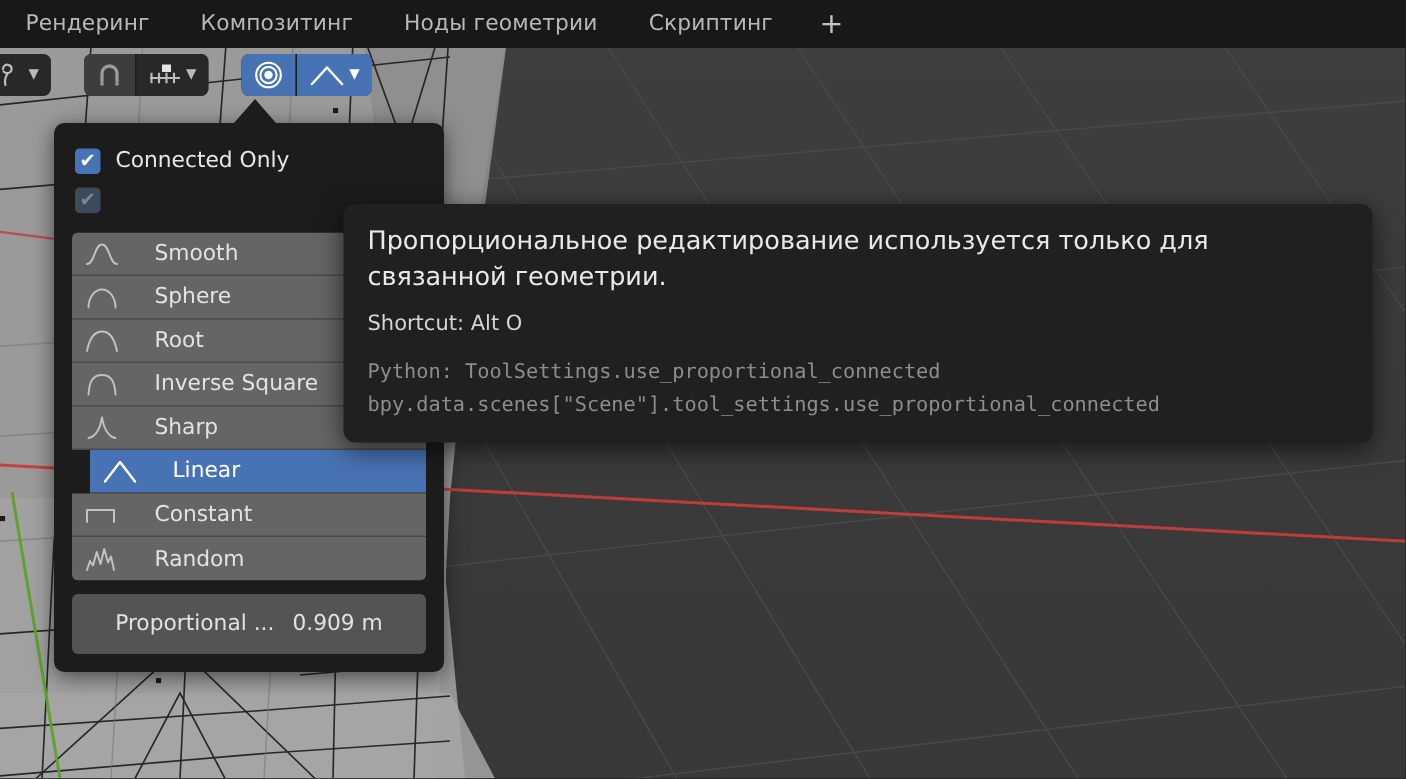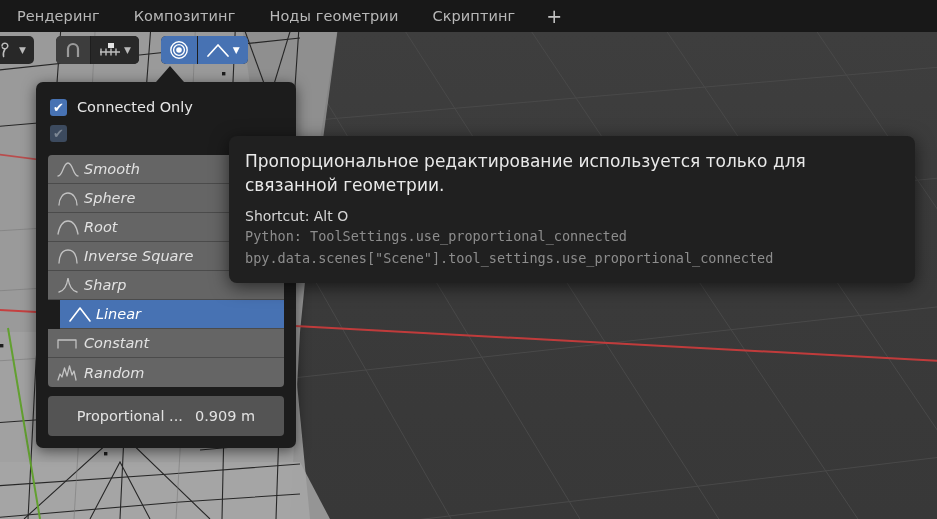--- a/index.html
+++ b/index.html
@@ -74,24 +74,23 @@
     display: flex; align-items: center; justify-content: center;
     font-size: 13px; line-height: 1; flex: none;
   }
   .chkbox.on { background: #4772b3; color: #fff; }
   .chkbox.dim { background: #3c4a5e; color: #7d8794; }
   .chklabel { font-size: 14.5px; color: #e6e6e6; white-space: nowrap; }
   .chklabel.dim { color: #6e6e6e; }
 
   .falloff-list { margin-top: 9px; border-radius: 4px; overflow: hidden; }
   .fitem {
-    height: 29px; display: flex; align-items: center; gap: 4px;
+    height: 29px; display: flex; align-items: center; gap: 23px;
     background: #656565; color: #e2e2e2; padding-left: 8px;
     border-bottom: 1px solid #4b4b4b;
-    font-style: italic;
   }
   .fitem:last-child { border-bottom: none; }
   .fitem.sel { background: #4772b3; color: #ffffff; margin-left: 12px; }
   .fitem .flabel { font-size: 14.5px; white-space: nowrap; }
   .ficon { width: 24px; height: 20px; flex: none; display: block; }
 
   .propsize {
     margin-top: 9px; height: 40px; border-radius: 4px;
     background: #545454; display: flex; align-items: center;
     justify-content: center; gap: 12px;
@@ -107,21 +106,21 @@
   }
   .tt-desc {
     font-size: 17px; color: #e9e9e9; line-height: 1.42;
     max-width: 648px;
   }
   .tt-short {
     font-size: 14px; color: #d6d6d6; margin-top: 11px;
   }
   .tt-py {
     font-family: "DejaVu Sans Mono", "Liberation Mono", monospace;
-    font-size: 13.5px; color: #8d8d8d; line-height: 1.45; margin-top: 3px;
+    font-size: 13.5px; color: #8d8d8d; line-height: 1.45; margin-top: 15px;
     white-space: pre;
   }
 </style>
 </head>
 <body>
 
 <div id="app">
 
   <div id="viewport">
     <svg id="vp-svg" width="937" height="487" viewBox="0 0 937 487">

